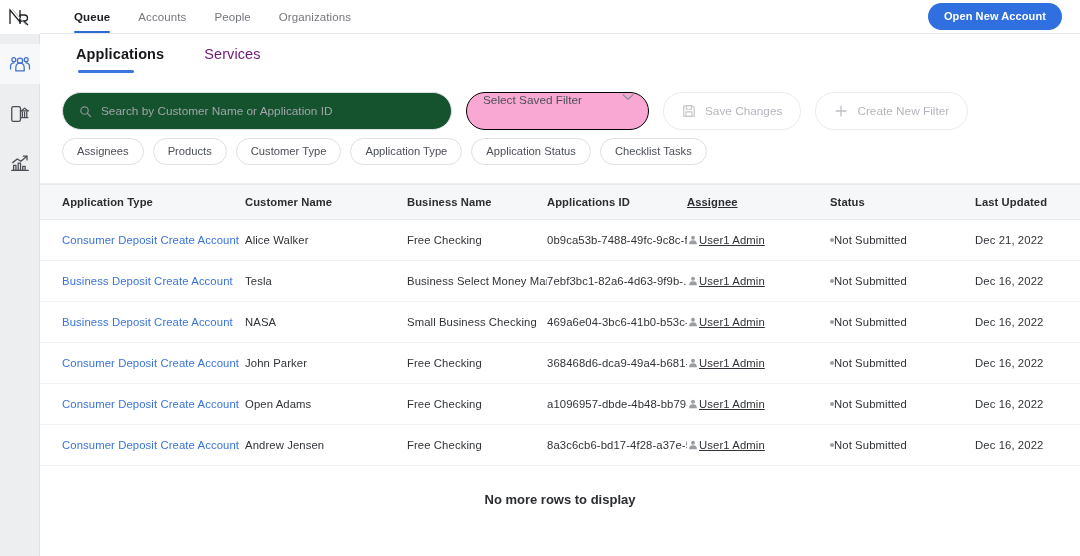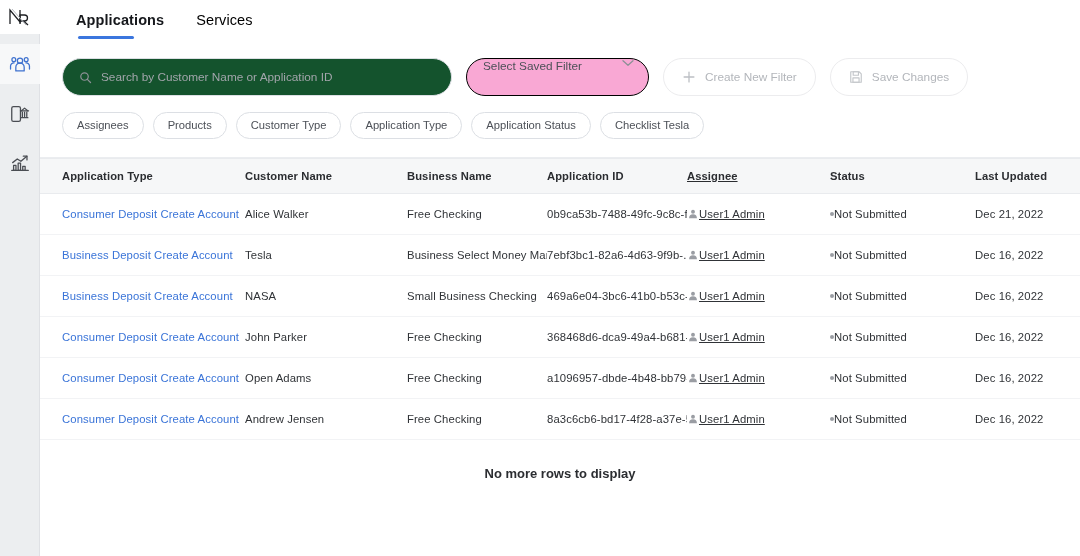--- a/index.html
+++ b/index.html
@@ -60,26 +60,26 @@
     background: #2f6fe0; color: #ffffff;
     font-size: 11px; font-weight: bold;
     border: none; border-radius: 14px;
     padding: 7px 16px 8px; cursor: pointer; white-space: nowrap;
     letter-spacing: .1px;
   }
 
   
   .subtabs {
     height: 44px; flex: 0 0 44px;
-    display: flex; align-items: flex-start; padding: 12px 0 0 22px; gap: 4px;
+    display: flex; align-items: flex-start; padding: 12px 0 0 22px; gap: 12px;
     background: #ffffff;
   }
   .stab {
     position: relative; padding: 0 14px;
-    font-size: 14.5px; color: #000000; cursor: pointer; letter-spacing: .1px;
+    font-size: 14.5px; color: #701a75; cursor: pointer; letter-spacing: .1px;
   }
   .stab.active { color: #16181c; font-weight: bold; }
   .stab.active::after {
     content: ""; position: absolute; left: 16px; width: 56px; bottom: -11px;
     height: 3px; background: #3b76de; border-radius: 2px;
   }
 
   
   .filters {
     background: #ffffff;
@@ -103,21 +103,21 @@
   .select-box span { font-size: 11.8px; color: #4c5057; }
   .select-box .chev { margin-left: auto; }
   .ghost-btn {
     height: 38px;
     border: 1px solid #ececee; border-radius: 19px; background: #ffffff;
     display: flex; align-items: center; gap: 9px; padding: 0 18px;
     cursor: pointer;
   }
   .ghost-btn span { font-size: 11.8px; color: #b3b6bb; }
 
-  .chips { display: flex; gap: 9px; margin-top: 16px; flex-wrap: nowrap; }
+  .chips { display: flex; gap: 9px; margin-top: 8px; flex-wrap: nowrap; }
   .chip {
     border: 1px solid #dcdfe4; border-radius: 14px;
     padding: 6px 14px 7px;
     font-size: 11.2px; color: #4c5057; background: #ffffff;
     cursor: pointer; white-space: nowrap;
   }
 
   
   .table-wrap { flex: 1 1 auto; background: #ffffff; overflow: hidden; }
   table { width: 100%; border-collapse: collapse; table-layout: fixed; }
@@ -207,20 +207,39 @@
           <rect x="15" y="14.5" width="2.6" height="4.5"></rect>
           <path d="M4 10.5 L9 6.5 L13 9 L19.5 3.5"></path>
           <path d="M15.6 3.5 h4 v4"></path>
         </g>
       </svg>
     </div>
   </div>
 
   <div class="main">
 
+    <div class="topnav">
+      <div class="topnav-tabs">
+        <div class="tnav active">
+          <span>Queue</span>
+        </div>
+        <div class="tnav">
+          <span>Accounts</span>
+        </div>
+        <div class="tnav">
+          <span>People</span>
+        </div>
+        <div class="tnav">
+          <span>Organizations</span>
+        </div>
+      </div>
+      <div class="topnav-right">
+        <button class="btn-primary">Open New Account</button>
+      </div>
+    </div>
 
     <div class="subtabs">
       <div class="stab active">
         <span>Applications</span>
       </div>
       <div class="stab">
         <span>Services</span>
       </div>
     </div>
 
@@ -235,62 +254,62 @@
             </g>
           </svg>
           <span class="search-ph">Search by Customer Name or Application ID</span>
         </div>
 
         <div class="select-box">
           <span>Select Saved Filter</span>
           <svg class="chev" width="12" height="8" viewBox="0 0 12 8">
             <path d="M1 1.8 L6 6.2 L11 1.8" fill="none" stroke="#8d9096" stroke-width="1.3" stroke-linecap="round" stroke-linejoin="round"></path>
           </svg>
-        </div>
-
-        <div class="ghost-btn">
-          <svg width="14" height="14" viewBox="0 0 16 16">
-            <g stroke="#bcbfc4" stroke-width="1.5" stroke-linecap="round">
-              <path d="M8 2.4 V13.6"></path>
-              <path d="M2.4 8 H13.6"></path>
-            </g>
-          </svg>
-          <span>Create New Filter</span>
         </div>
 
         <div class="ghost-btn">
           <svg width="14" height="14" viewBox="0 0 16 16">
             <g fill="none" stroke="#c3c6ca" stroke-width="1.3" stroke-linejoin="round">
               <path d="M2 2 h9.5 L14 4.5 V14 H2 z"></path>
               <rect x="4.8" y="2" width="6" height="4"></rect>
               <rect x="4.5" y="9" width="7" height="5"></rect>
             </g>
           </svg>
           <span>Save Changes</span>
         </div>
+
+        <div class="ghost-btn">
+          <svg width="14" height="14" viewBox="0 0 16 16">
+            <g stroke="#bcbfc4" stroke-width="1.5" stroke-linecap="round">
+              <path d="M8 2.4 V13.6"></path>
+              <path d="M2.4 8 H13.6"></path>
+            </g>
+          </svg>
+          <span>Create New Filter</span>
+        </div>
       </div>
 
       <div class="chips">
         <div class="chip">Assignees</div>
         <div class="chip">Products</div>
         <div class="chip">Customer Type</div>
         <div class="chip">Application Type</div>
         <div class="chip">Application Status</div>
-        <div class="chip">Checklist Tesla</div>
+        <div class="chip">Checklist Tasks</div>
       </div>
     </div>
 
     <div class="table-wrap">
       <table>
         <thead>
           <tr>
             <th class="col-1">Application Type</th>
             <th class="col-2">Customer Name</th>
             <th class="col-3">Business Name</th>
-            <th class="col-4">Application ID</th>
+            <th class="col-4">Applications ID</th>
             <th class="col-5">Assignee</th>
             <th class="col-6">Status</th>
             <th class="col-7">Last Updated</th>
           </tr>
         </thead>
         <tbody id="tbody">
             <tr>
               <td class="col-1"><span class="c-link">Consumer Deposit Create Account</span></td>
               <td class="col-2">Alice Walker</td>
               <td class="col-3">

